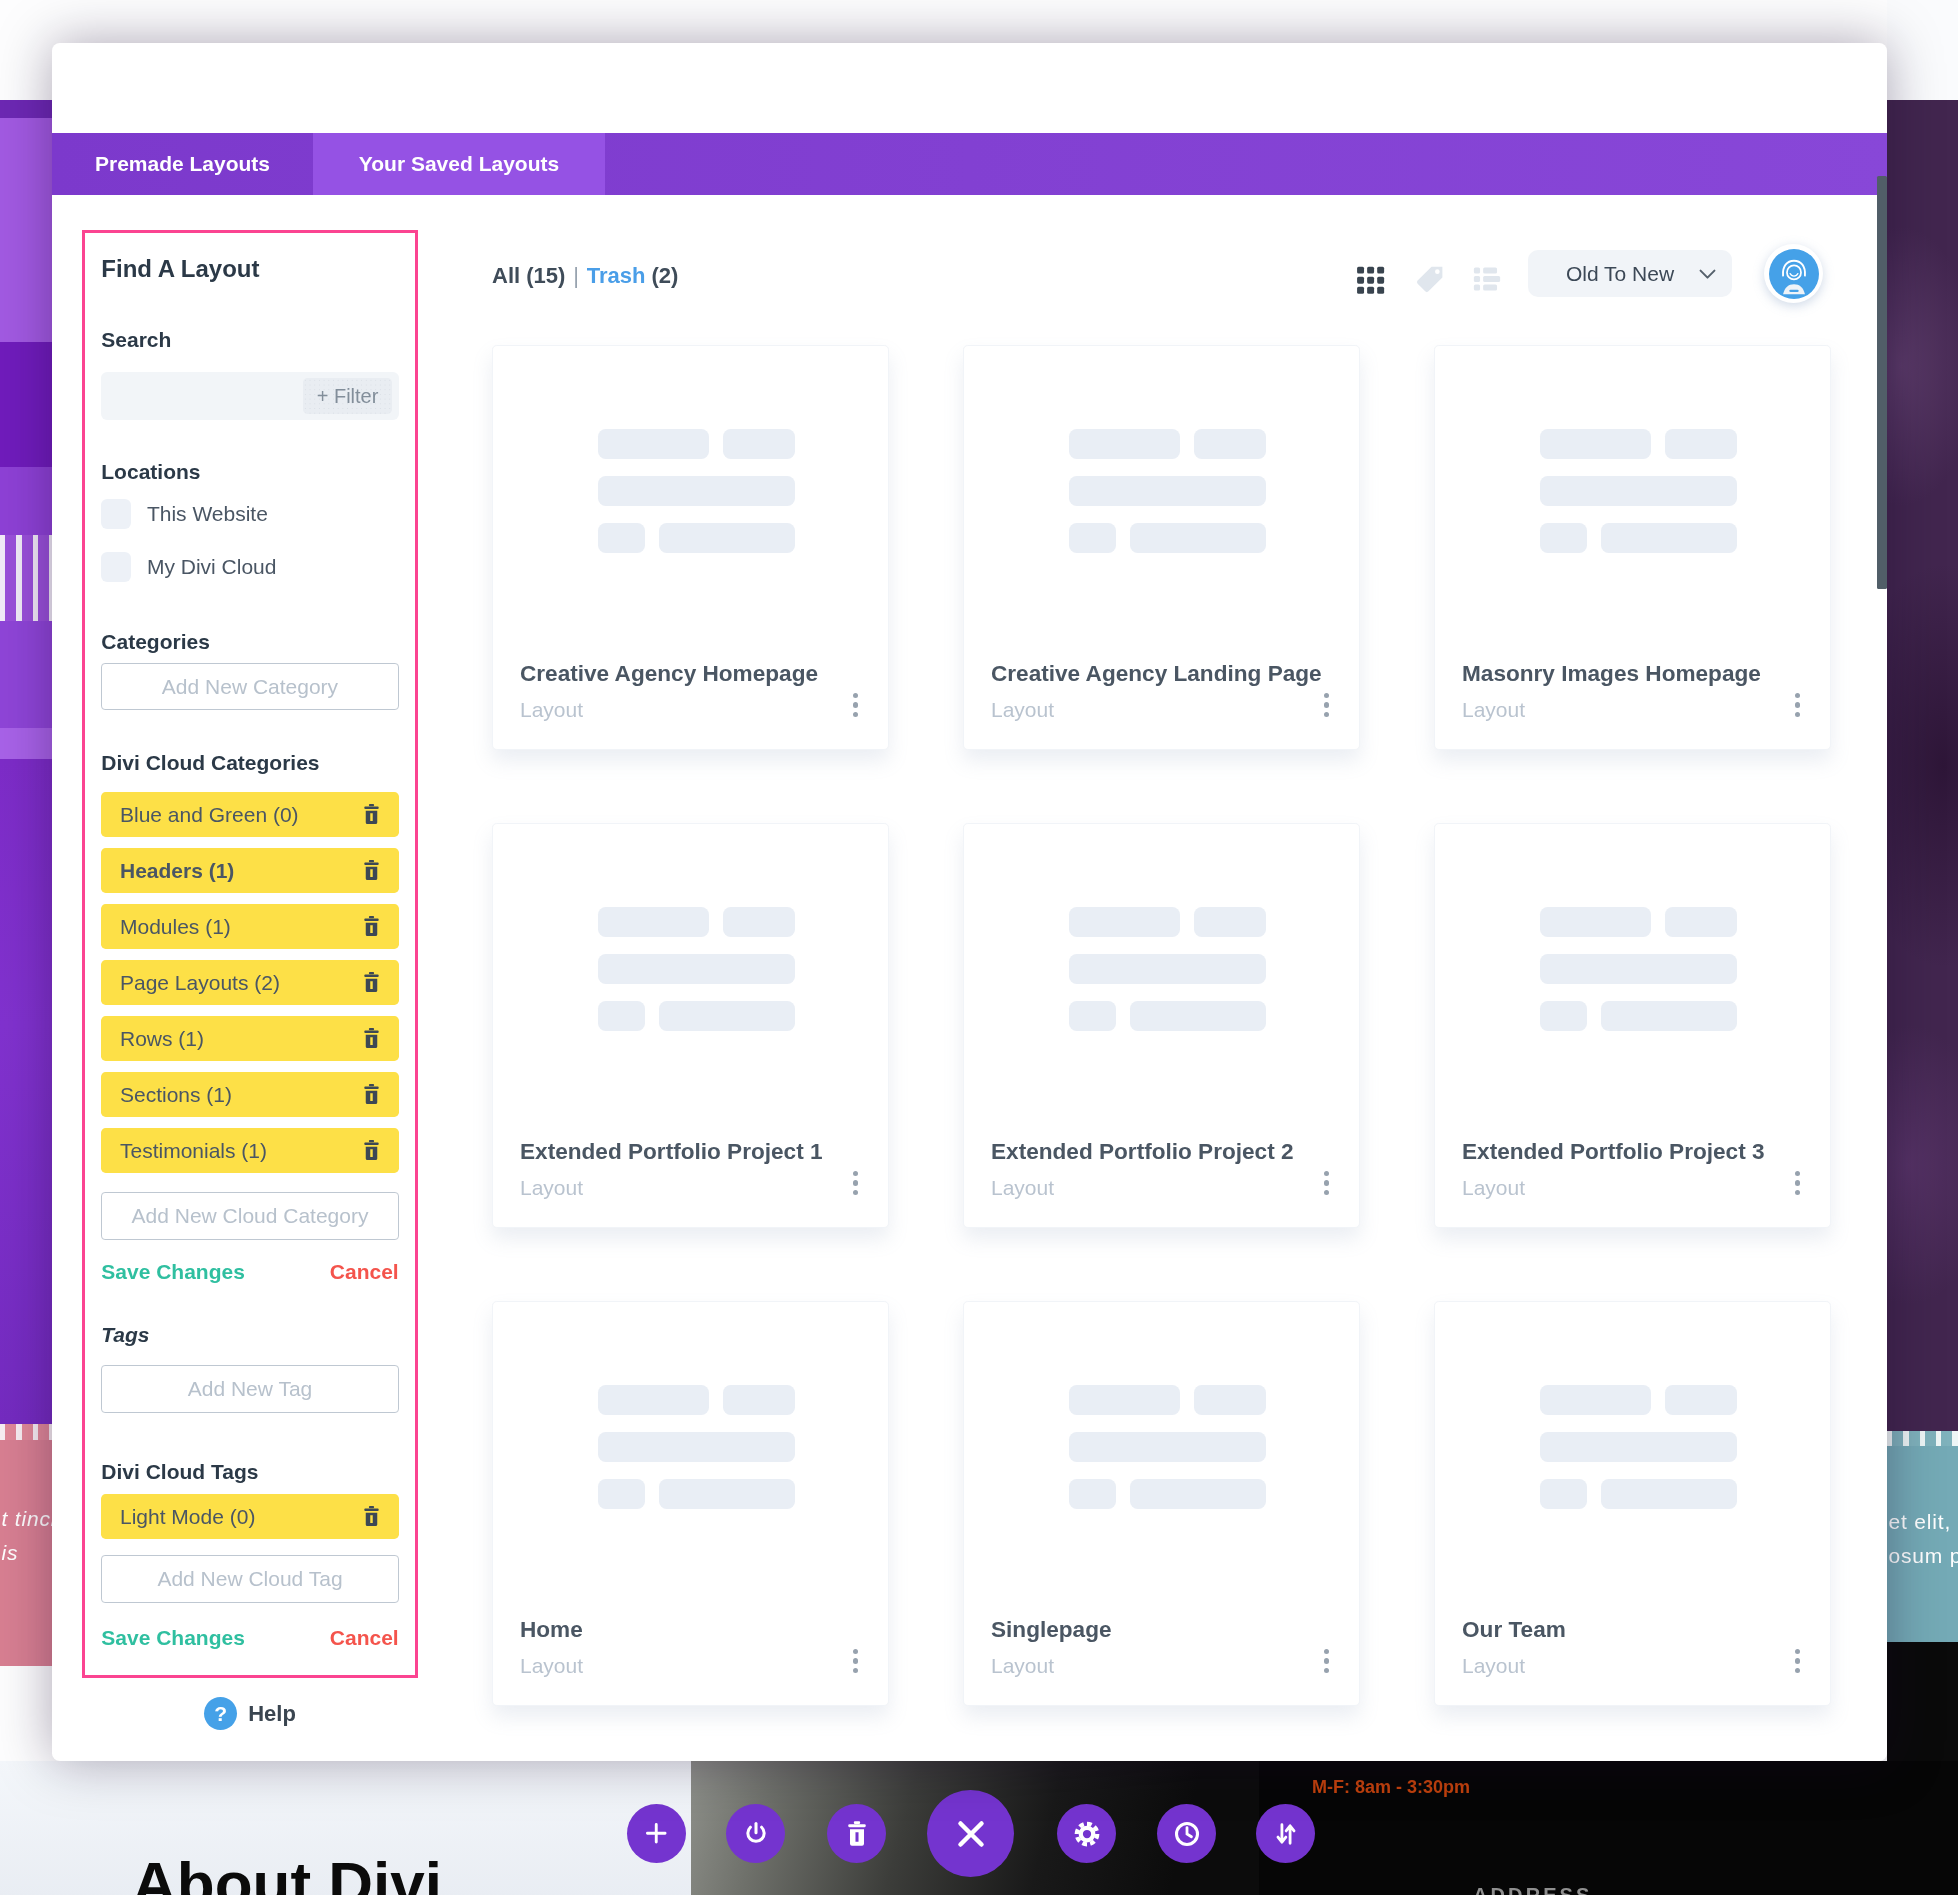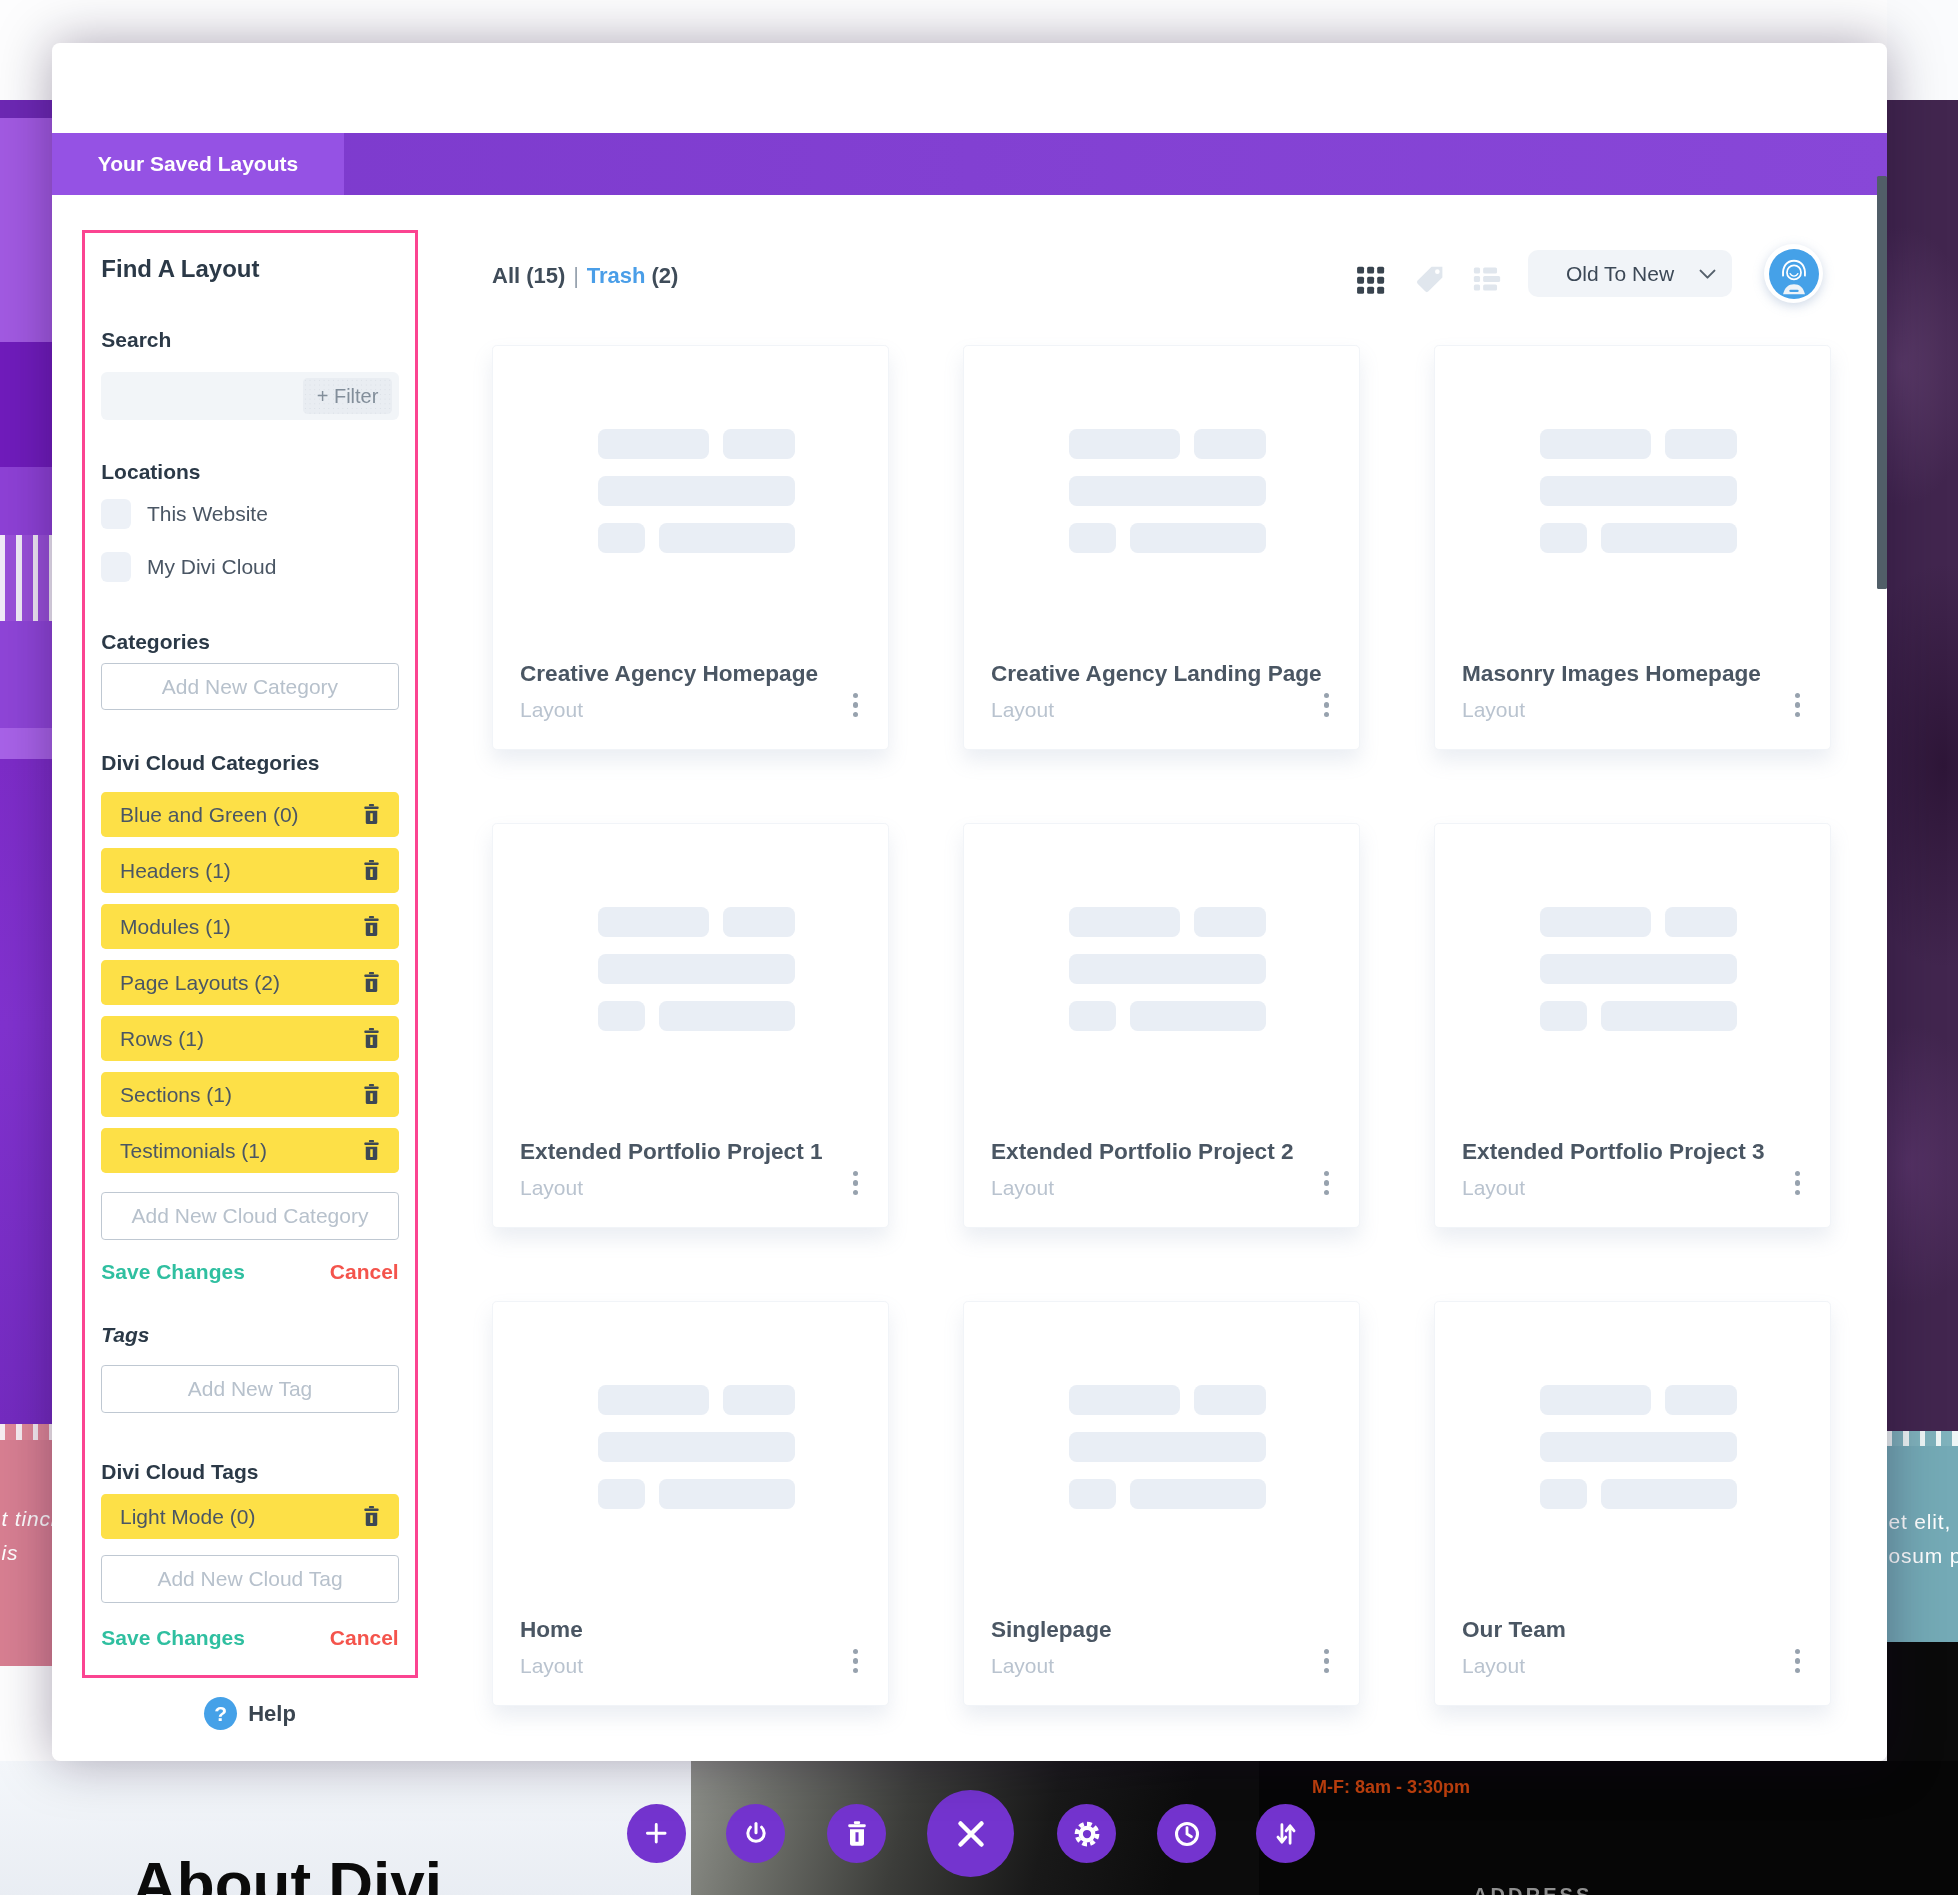--- a/index.html
+++ b/index.html
@@ -151,20 +151,21 @@
   <div class="fab" style="left:1256px;top:1804px;width:59px;height:59px;">
     <svg width="28" height="28" viewBox="0 0 24 24" fill="none">
         <path d="M8.5 4v13.5M8.5 19l-3.4-4.4M8.5 19l3.4-4.4" stroke="#fff" stroke-width="2.4" stroke-linecap="round" stroke-linejoin="round"></path>
         <path d="M15.5 20V6.5M15.5 5l-3.4 4.4M15.5 5l3.4 4.4" stroke="#fff" stroke-width="2.4" stroke-linecap="round" stroke-linejoin="round"></path>
       </svg>
   </div>
 
   <div class="modal">
 
     <div class="tabbar">
+      <div class="tab" style="width:261px;">Premade Layouts</div>
       <div class="tab active" style="width:292px;">Your Saved Layouts</div>
     </div>
 
     <div class="scroll-thumb"></div>
 
     <div class="sidebar-box">
       <div class="sb sb-title" style="top:22px;">Find A Layout</div>
 
       <div class="sb sb-label" style="top:95px;">Search</div>
       <input class="search-input" type="text" style="top: 139px;">
@@ -186,21 +187,21 @@
       <div class="sb sb-label" style="top:518px;">Divi Cloud Categories</div>
 
       <div class="pill" style="top:559px;">
         <span class="pill-label">Blue and Green (0)</span>
         <svg class="trash" width="23" height="23" viewBox="0 0 24 24" fill="#3d4854">
             <rect x="9.3" y="1" width="5.4" height="2.4" rx="1"></rect>
             <rect x="4.5" y="3.6" width="15" height="2.6" rx="1"></rect>
             <path fill-rule="evenodd" d="M6 8h12v12.3a1.7 1.7 0 01-1.7 1.7H7.7A1.7 1.7 0 016 20.3V8zm4.7 2.6h2.6v8.1h-2.6v-8.1z"></path>
           </svg>
       </div>
-      <div class="pill" style="top:615px;">
+      <div class="pill" style="top:615px;font-weight:bold;">
         <span class="pill-label">Headers (1)</span>
         <svg class="trash" width="23" height="23" viewBox="0 0 24 24" fill="#3d4854">
             <rect x="9.3" y="1" width="5.4" height="2.4" rx="1"></rect>
             <rect x="4.5" y="3.6" width="15" height="2.6" rx="1"></rect>
             <path fill-rule="evenodd" d="M6 8h12v12.3a1.7 1.7 0 01-1.7 1.7H7.7A1.7 1.7 0 016 20.3V8zm4.7 2.6h2.6v8.1h-2.6v-8.1z"></path>
           </svg>
       </div>
       <div class="pill" style="top:671px;">
         <span class="pill-label">Modules (1)</span>
         <svg class="trash" width="23" height="23" viewBox="0 0 24 24" fill="#3d4854">

